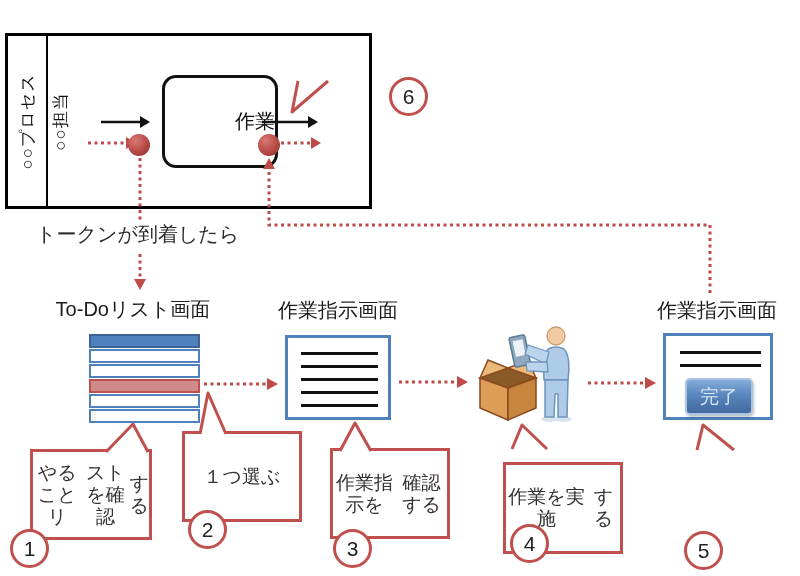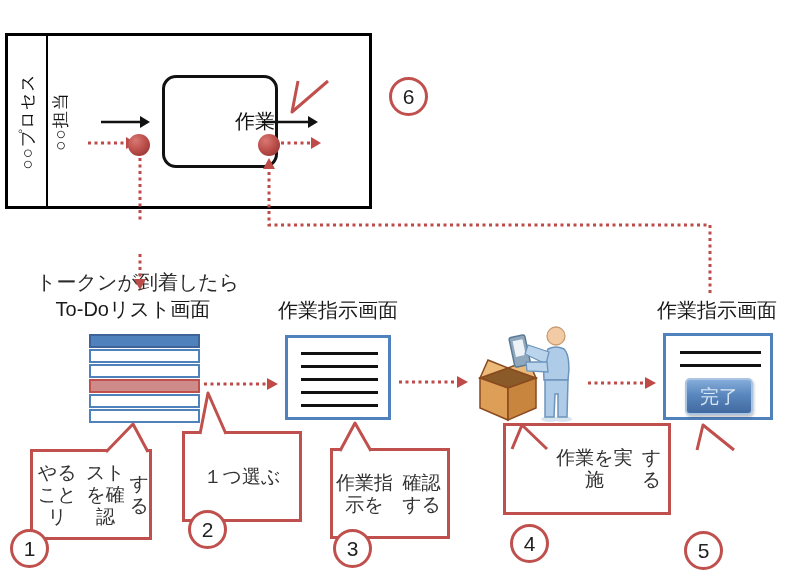--- a/index.html
+++ b/index.html
@@ -5,21 +5,21 @@
   html,body{margin:0;padding:0;background:#fff;}
   #stage{position:relative;width:800px;height:576px;background:#fff;overflow:hidden;
          font-family:"Liberation Sans","DejaVu Sans",sans-serif;color:#333;}
   .abs{position:absolute;}
   .z10{z-index:10;}
   .pool{border:3px solid #000;background:#fff;}
   .pool-band{border-right:2px solid #000;display:flex;align-items:center;justify-content:center;}
   .vtext{transform:rotate(-90deg);white-space:nowrap;font-size:17px;color:#111;letter-spacing:1px;}
   .task-box{border:3px solid #111;border-radius:14px;background:#fff;display:flex;align-items:center;justify-content:flex-end;
             font-size:20px;color:#111;margin-left:13px;}
-  .note-text{font-size:20px;color:#2b2b2b;white-space:nowrap;margin-top:48px;}
+  .note-text{font-size:20px;color:#2b2b2b;white-space:nowrap;}
   .title{font-size:20px;color:#1a1a1a;text-align:center;white-space:nowrap;}
   .screen-box{border:3px solid #4F81BD;background:#fff;}
   .sline{position:absolute;height:3px;background:#111;}
   .todo-bar{position:absolute;left:89px;width:107px;height:10px;background:#fff;border:2px solid #4F81BD;}
   .todo-bar.header{background:#4F81BD;border-color:#3E6399;}
   .todo-bar.selected{background:#CF8B89;border-color:#C0504D;}
   .callout{border:3px solid #C0504D;background:#fff;display:flex;flex-direction:row;align-items:center;justify-content:center;
            font-size:19px;line-height:22px;color:#333;text-align:center;}
   .bubble{border:3px solid #C0504D;background:#fff;display:flex;flex-direction:column;align-items:center;justify-content:center;
           font-size:19px;line-height:26px;color:#2d3e55;text-align:center;}
@@ -125,21 +125,21 @@
   </div>
 
   <div class="abs z10 callout" style="left:330px;top:448px;width:114px;height:85px;">
     <div>作業指示を</div>
     <div>確認する</div>
   </div>
   <div class="abs badge" style="left:333px;top:529px;">
     <span>3</span>
   </div>
 
-  <div class="abs z10 callout" style="left:503px;top:423px;width:114px;height:86px;padding-left:48px;">
+  <div class="abs z10 callout" style="left:503px;top:462px;width:114px;height:86px;">
     <div>作業を実施</div>
     <div>する</div>
   </div>
   <div class="abs badge" style="left:510px;top:524px;">
     <span>4</span>
   </div>
 
   <div class="abs badge" style="left:684px;top:531px;">
     <span>5</span>
   </div>

